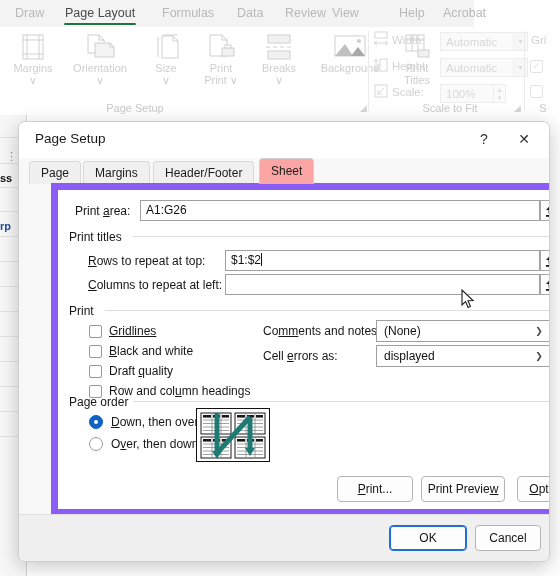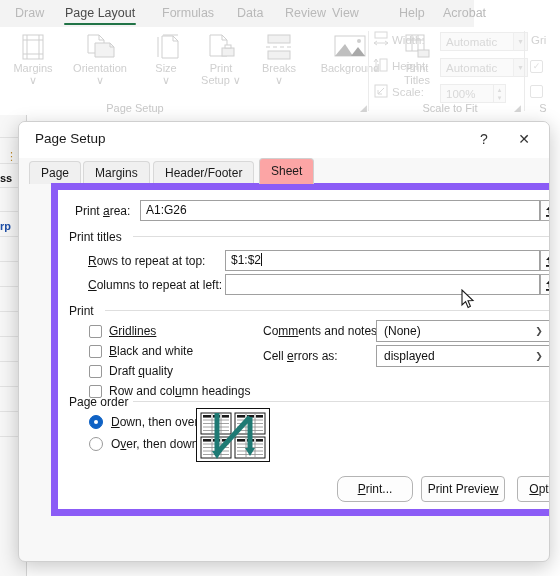--- a/index.html
+++ b/index.html
@@ -212,21 +212,21 @@
     </div>
 
     <div class="rbtn" style="left:194px;top:5px;width:54px;">
       <svg width="34" height="30" viewBox="0 0 34 30">
         <path d="M6 3 h12 l5 5 v16 h-17 z" fill="#fff" stroke="#cfcfcf"></path>
         <path d="M18 3 v5 h5" fill="none" stroke="#cfcfcf"></path>
         <rect x="18" y="16" width="12" height="8" fill="#f1f1f1" stroke="#cfcfcf"></rect>
         <rect x="21" y="13" width="6" height="3" fill="#fff" stroke="#cfcfcf"></rect>
       </svg>
       <span class="gl">Print</span>
-      <span class="gl">Setup ∨</span>
+      <span class="gl">Print ∨</span>
     </div>
 
     <div class="rbtn" style="left:250px;top:5px;width:58px;">
       <svg width="34" height="30" viewBox="0 0 34 30">
         <rect x="6" y="3" width="22" height="8" fill="#f1f1f1" stroke="#cfcfcf"></rect>
         <line x1="4" y1="15" x2="30" y2="15" stroke="#cfcfcf" stroke-dasharray="4,3"></line>
         <rect x="6" y="19" width="22" height="8" fill="#f1f1f1" stroke="#cfcfcf"></rect>
       </svg>
       <span class="gl">Breaks</span>
       <span class="gl">∨</span>
@@ -444,22 +444,26 @@
         <g stroke="#1f7a74" stroke-width="5" fill="none" stroke-linejoin="miter">
           <line x1="20" y1="4" x2="20" y2="44"></line>
           <line x1="20" y1="44" x2="53" y2="8"></line>
           <line x1="53" y1="8" x2="53" y2="40"></line>
         </g>
         <path d="M20 50 l-5 -8 h10 z" fill="#1f7a74"></path>
         <path d="M53 47 l-5 -8 h10 z" fill="#1f7a74"></path>
       </svg>
     </div>
 
-    <div class="btn" style="left:279px;top:286px;width:76px;border-radius:8px;"><u>P</u>rint...</div>
+    <div class="btn" style="left:279px;top:286px;width:76px;"><u>P</u>rint...</div>
     <div class="btn" style="left:363px;top:286px;width:84px;">Print Previe<u>w</u></div>
     <div class="btn" style="left:459px;top:286px;width:76px;"><u>O</u>ptions...</div>
   </div>
 
+  <div class="dlg-footer">
+    <div class="btn primary" style="left:370px;top:10px;width:78px;">OK</div>
+    <div class="btn" style="left:456px;top:10px;width:66px;">Cancel</div>
+  </div>
 </div>
 
 <svg id="cursor" viewBox="0 0 14 20">
   <path d="M1 1 L1 16 L4.6 12.6 L7.1 18.4 L9.4 17.3 L7 11.8 L12 11.6 Z" fill="#ffffff" stroke="#1a1a1a" stroke-width="1.1"></path>
 </svg>
 
 </body></html>

